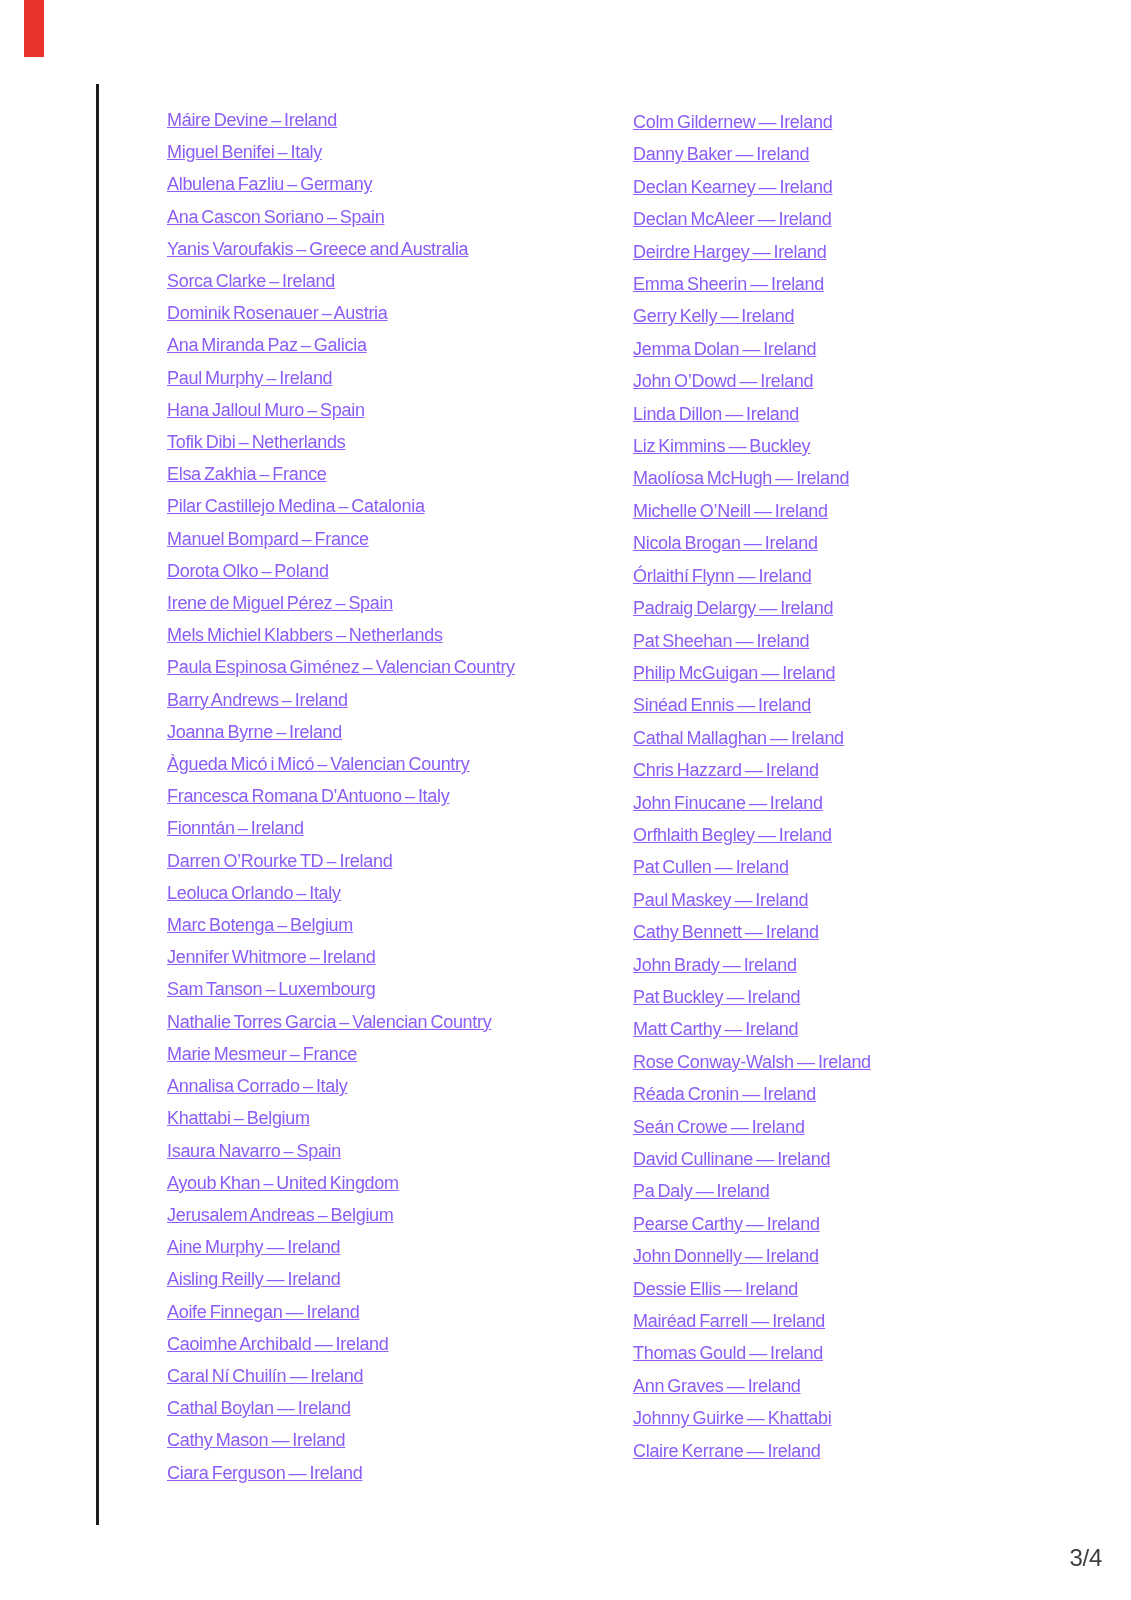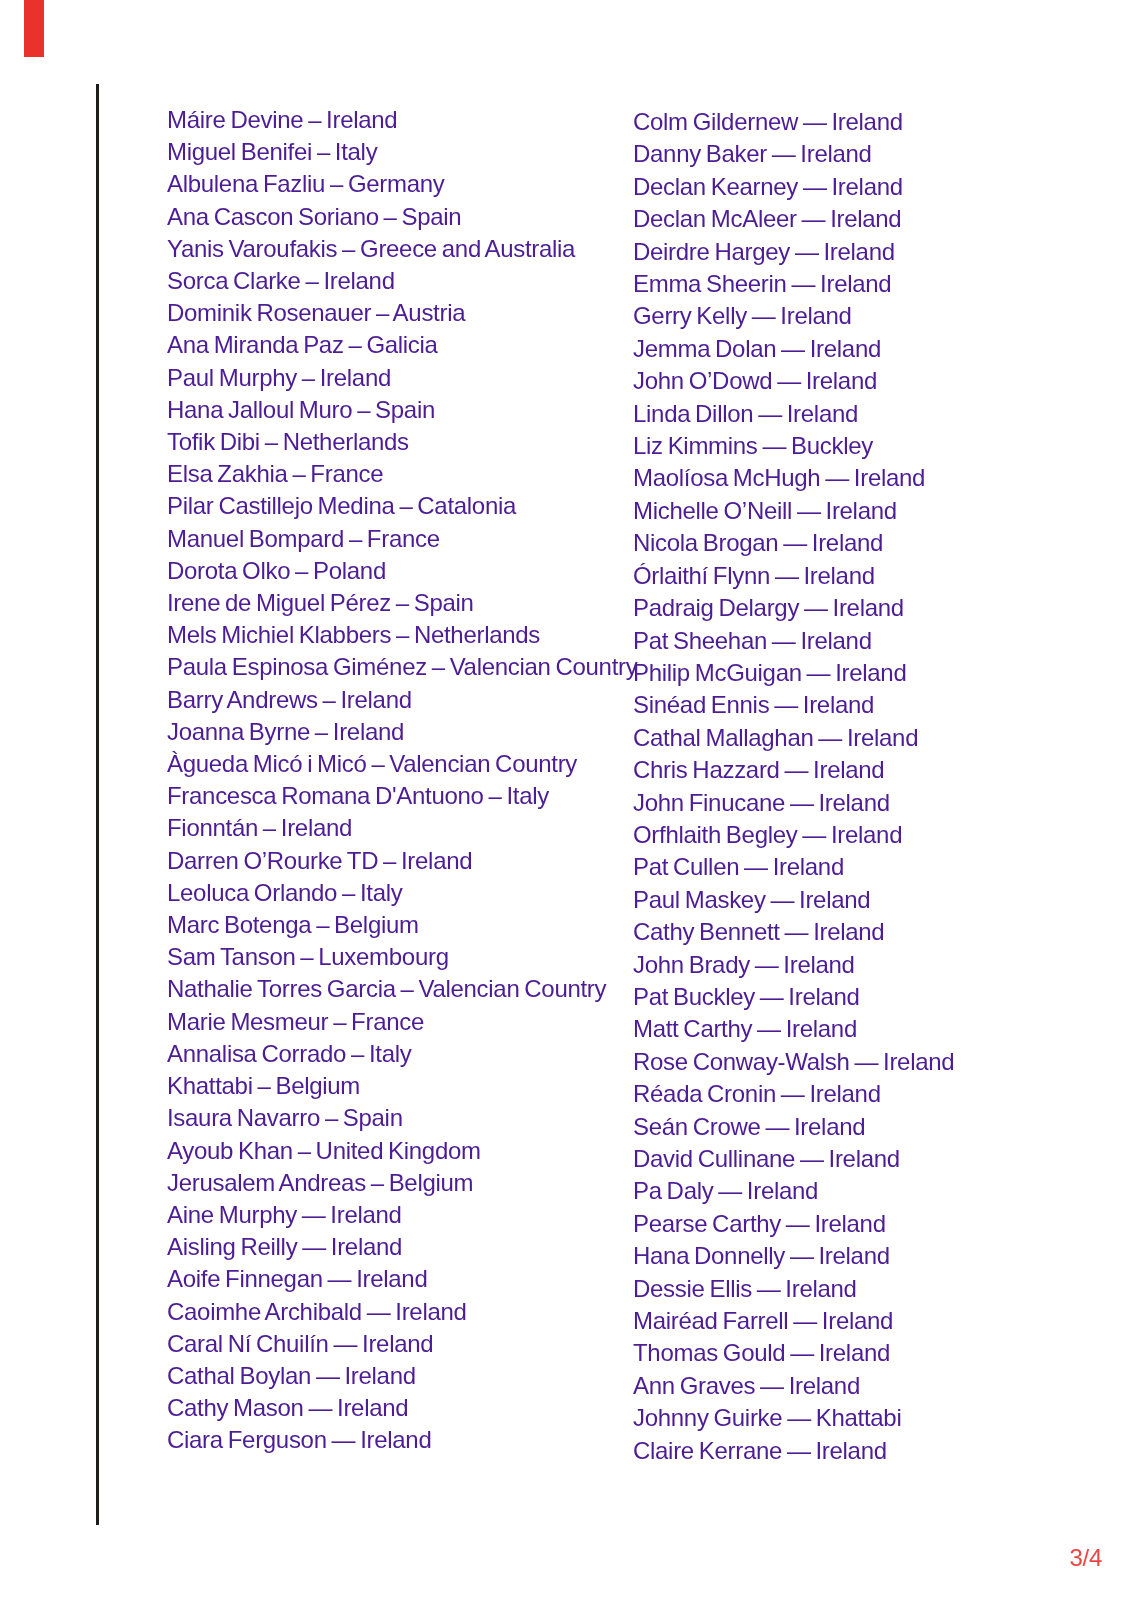--- a/index.html
+++ b/index.html
@@ -27,43 +27,44 @@
   .vrule {
     position: absolute;
     left: 96px;
     top: 84px;
     width: 3px;
     height: 1441px;
     background: #1d1d1b;
   }
   .col {
     position: absolute;
-    font-size: 24px;
+    font-size: 18px;
     letter-spacing: -0.3px;
     word-spacing: -1.5px;
-    color: #4c1d95;
+    color: #8b5cf6;
     white-space: nowrap;
+    text-decoration: underline;
   }
   .col-left {
     left: 167px;
     top: 104px;
     line-height: 32.2px;
   }
   .col-right {
     left: 633px;
     top: 106px;
     line-height: 32.4px;
   }
   .pagenum {
     position: absolute;
     right: 29px;
     top: 1544px;
     font-size: 24px;
     letter-spacing: -0.3px;
-    color: #ef4444;
+    color: #404040;
   }
 </style>
 </head>
 <body>
 
 <div class="page">
   <div class="red-mark"></div>
   <div class="vrule"></div>
   <div class="col col-left">
       <div class="line">Máire Devine – Ireland</div>
@@ -85,20 +86,21 @@
       <div class="line">Mels Michiel Klabbers – Netherlands</div>
       <div class="line">Paula Espinosa Giménez – Valencian Country</div>
       <div class="line">Barry Andrews – Ireland</div>
       <div class="line">Joanna Byrne – Ireland</div>
       <div class="line">Àgueda Micó i Micó – Valencian Country</div>
       <div class="line">Francesca Romana D'Antuono – Italy</div>
       <div class="line">Fionntán – Ireland</div>
       <div class="line">Darren O’Rourke TD – Ireland</div>
       <div class="line">Leoluca Orlando – Italy</div>
       <div class="line">Marc Botenga – Belgium</div>
+      <div class="line">Jennifer Whitmore – Ireland</div>
       <div class="line">Sam Tanson – Luxembourg</div>
       <div class="line">Nathalie Torres Garcia – Valencian Country</div>
       <div class="line">Marie Mesmeur – France</div>
       <div class="line">Annalisa Corrado – Italy</div>
       <div class="line">Khattabi – Belgium</div>
       <div class="line">Isaura Navarro – Spain</div>
       <div class="line">Ayoub Khan – United Kingdom</div>
       <div class="line">Jerusalem Andreas – Belgium</div>
       <div class="line">Aine Murphy — Ireland</div>
       <div class="line">Aisling Reilly — Ireland</div>
@@ -138,21 +140,21 @@
       <div class="line">Cathy Bennett — Ireland</div>
       <div class="line">John Brady — Ireland</div>
       <div class="line">Pat Buckley — Ireland</div>
       <div class="line">Matt Carthy — Ireland</div>
       <div class="line">Rose Conway-Walsh — Ireland</div>
       <div class="line">Réada Cronin — Ireland</div>
       <div class="line">Seán Crowe — Ireland</div>
       <div class="line">David Cullinane — Ireland</div>
       <div class="line">Pa Daly — Ireland</div>
       <div class="line">Pearse Carthy — Ireland</div>
-      <div class="line">Hana Donnelly — Ireland</div>
+      <div class="line">John Donnelly — Ireland</div>
       <div class="line">Dessie Ellis — Ireland</div>
       <div class="line">Mairéad Farrell — Ireland</div>
       <div class="line">Thomas Gould — Ireland</div>
       <div class="line">Ann Graves — Ireland</div>
       <div class="line">Johnny Guirke — Khattabi</div>
       <div class="line">Claire Kerrane — Ireland</div>
     </div>
   <div class="pagenum">3/4</div>
 </div>
 

